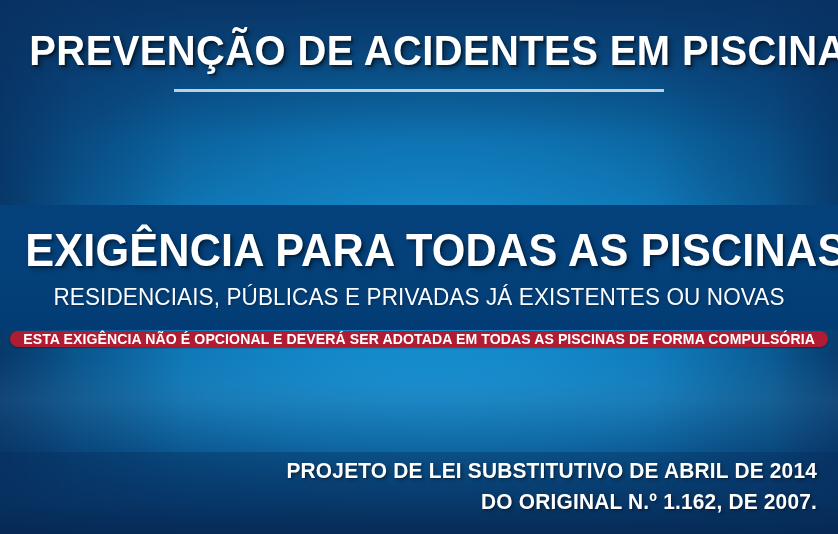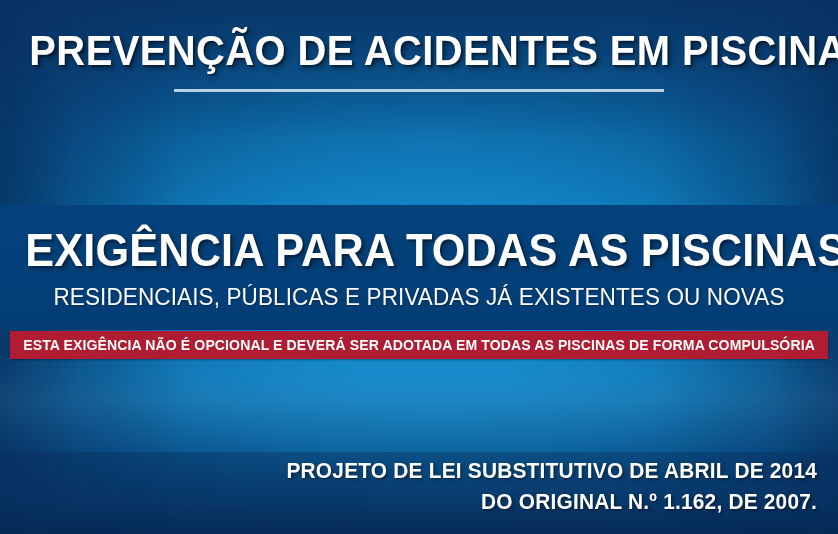--- a/index.html
+++ b/index.html
@@ -141,26 +141,27 @@
     text-shadow: 1px 1px 2px rgba(0,0,0,0.30);
     white-space: nowrap;
   }
 
   
   .alert-banner {
     position: absolute;
     left: 10px;
     right: 10px;
     top: 331px;
-    height: 28px;
+    height: 16px;
     background: #b01c32;
     display: flex;
     align-items: center;
     justify-content: center;
     box-shadow: 0 1px 2px rgba(0,0,0,0.35);
+    border-radius: 12px;
   }
   .alert-text {
     font-family: "Liberation Sans Narrow", "Liberation Sans", sans-serif;
     font-weight: bold;
     font-size: 14.5px;
     line-height: 17px;
     color: #ffffff;
     letter-spacing: 0.1px;
     transform: scaleX(0.97);
     white-space: nowrap;

